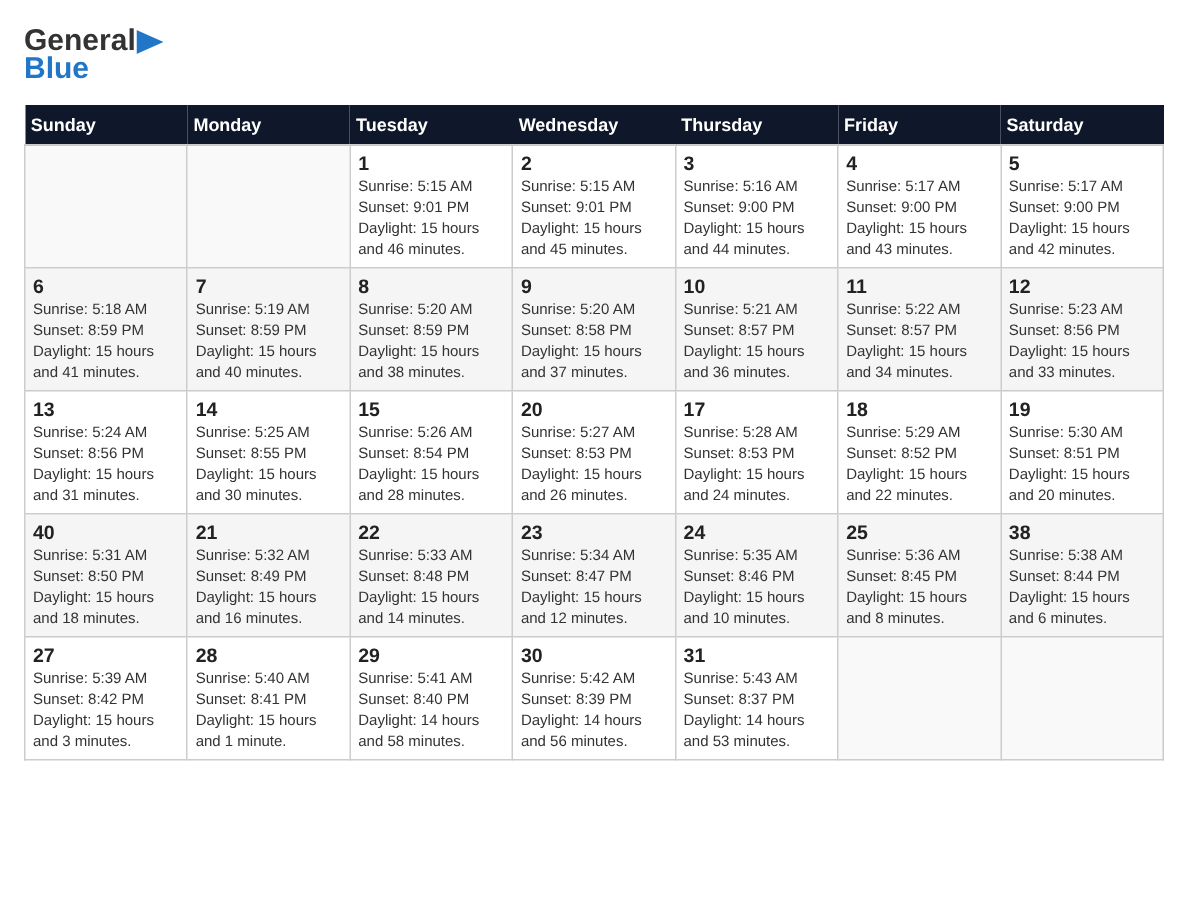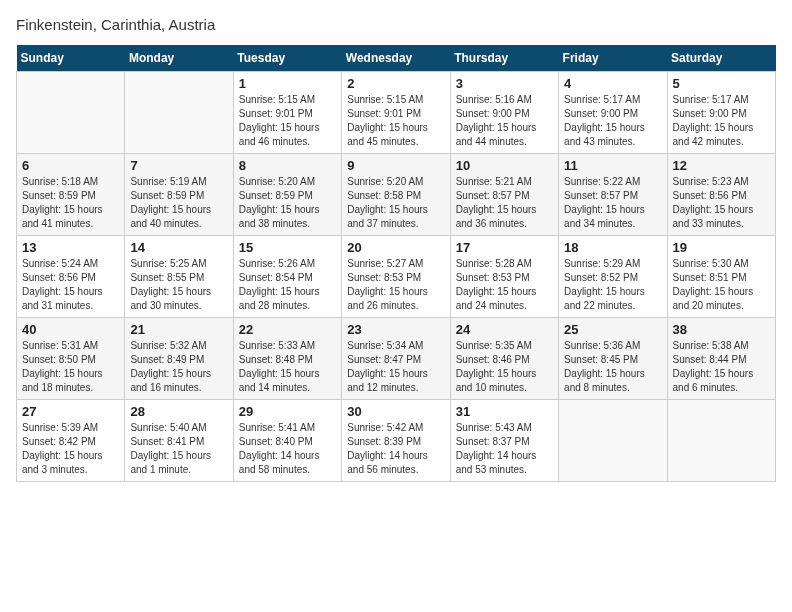--- a/index.html
+++ b/index.html
@@ -36,21 +36,21 @@
     .location-title {
       font-size: 15px;
       color: #333;
     }
     table {
       width: 100%;
       border-collapse: collapse;
       font-size: 11px;
     }
     thead tr th {
-      background-color: #0c4a6e;
+      background-color: #0f172a;
       color: #fff;
       padding: 6px 4px;
       text-align: left;
       font-size: 12px;
       font-weight: bold;
     }
     tbody tr td {
       border: 1px solid #ccc;
       vertical-align: top;
       padding: 4px 5px;
@@ -74,22 +74,30 @@
       font-size: 10px;
     }
     .empty-cell {
       background: #f9f9f9;
     }
   </style>
 </head>
 <body>
 
 <div class="header">
+  <div class="logo">
+    <div class="logo-row">
+      <span style="font-size:20px;font-weight:bold;color:#333;">General</span>
+      <svg width="18" height="16" viewBox="0 0 18 16" style="margin:0 1px;">
+        <polygon points="0,16 18,8 0,0" fill="#2176c7"></polygon>
+      </svg>
+    </div>
+    <span style="font-size:20px;font-weight:bold;color:#2176c7;margin-top:-4px;">Blue</span>
+  </div>
   <div class="title-section">
-    <div class="location-title">Finkenstein, Carinthia, Austria</div>
   </div>
 </div>
 
 <table>
   <thead>
     <tr>
     <th>Sunday</th>
         <th>Monday</th>
         <th>Tuesday</th>
         <th>Wednesday</th>

